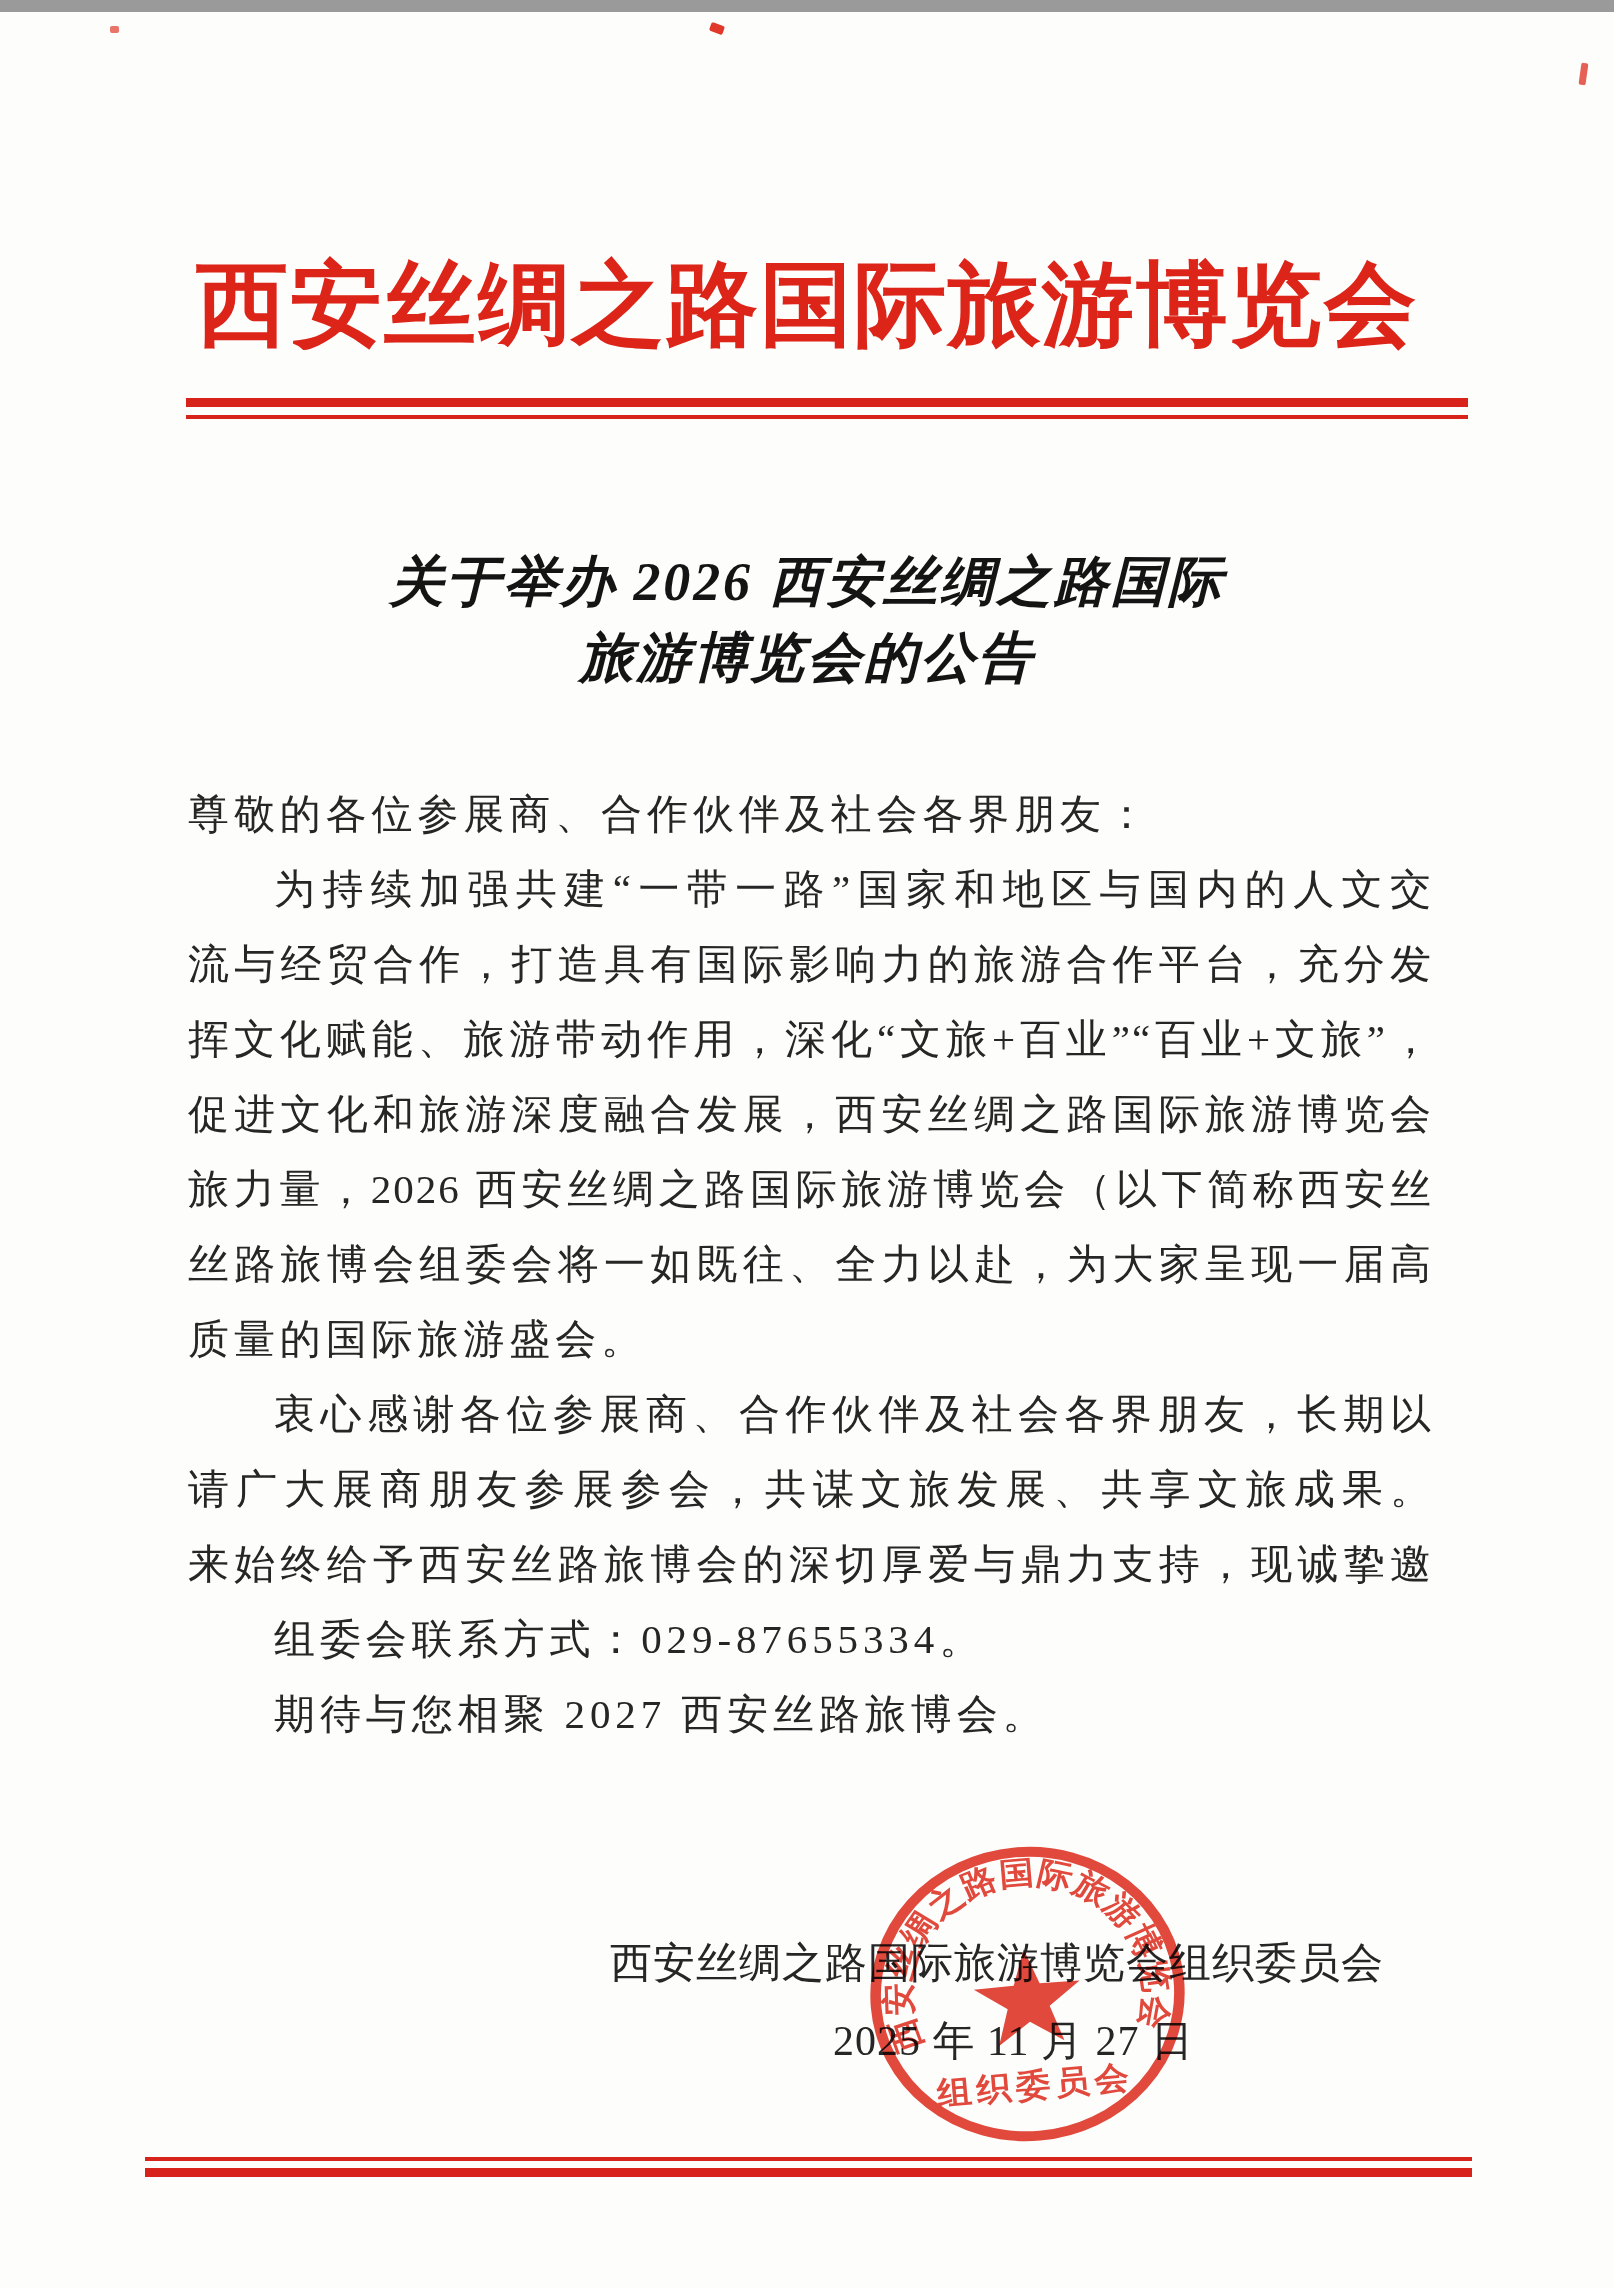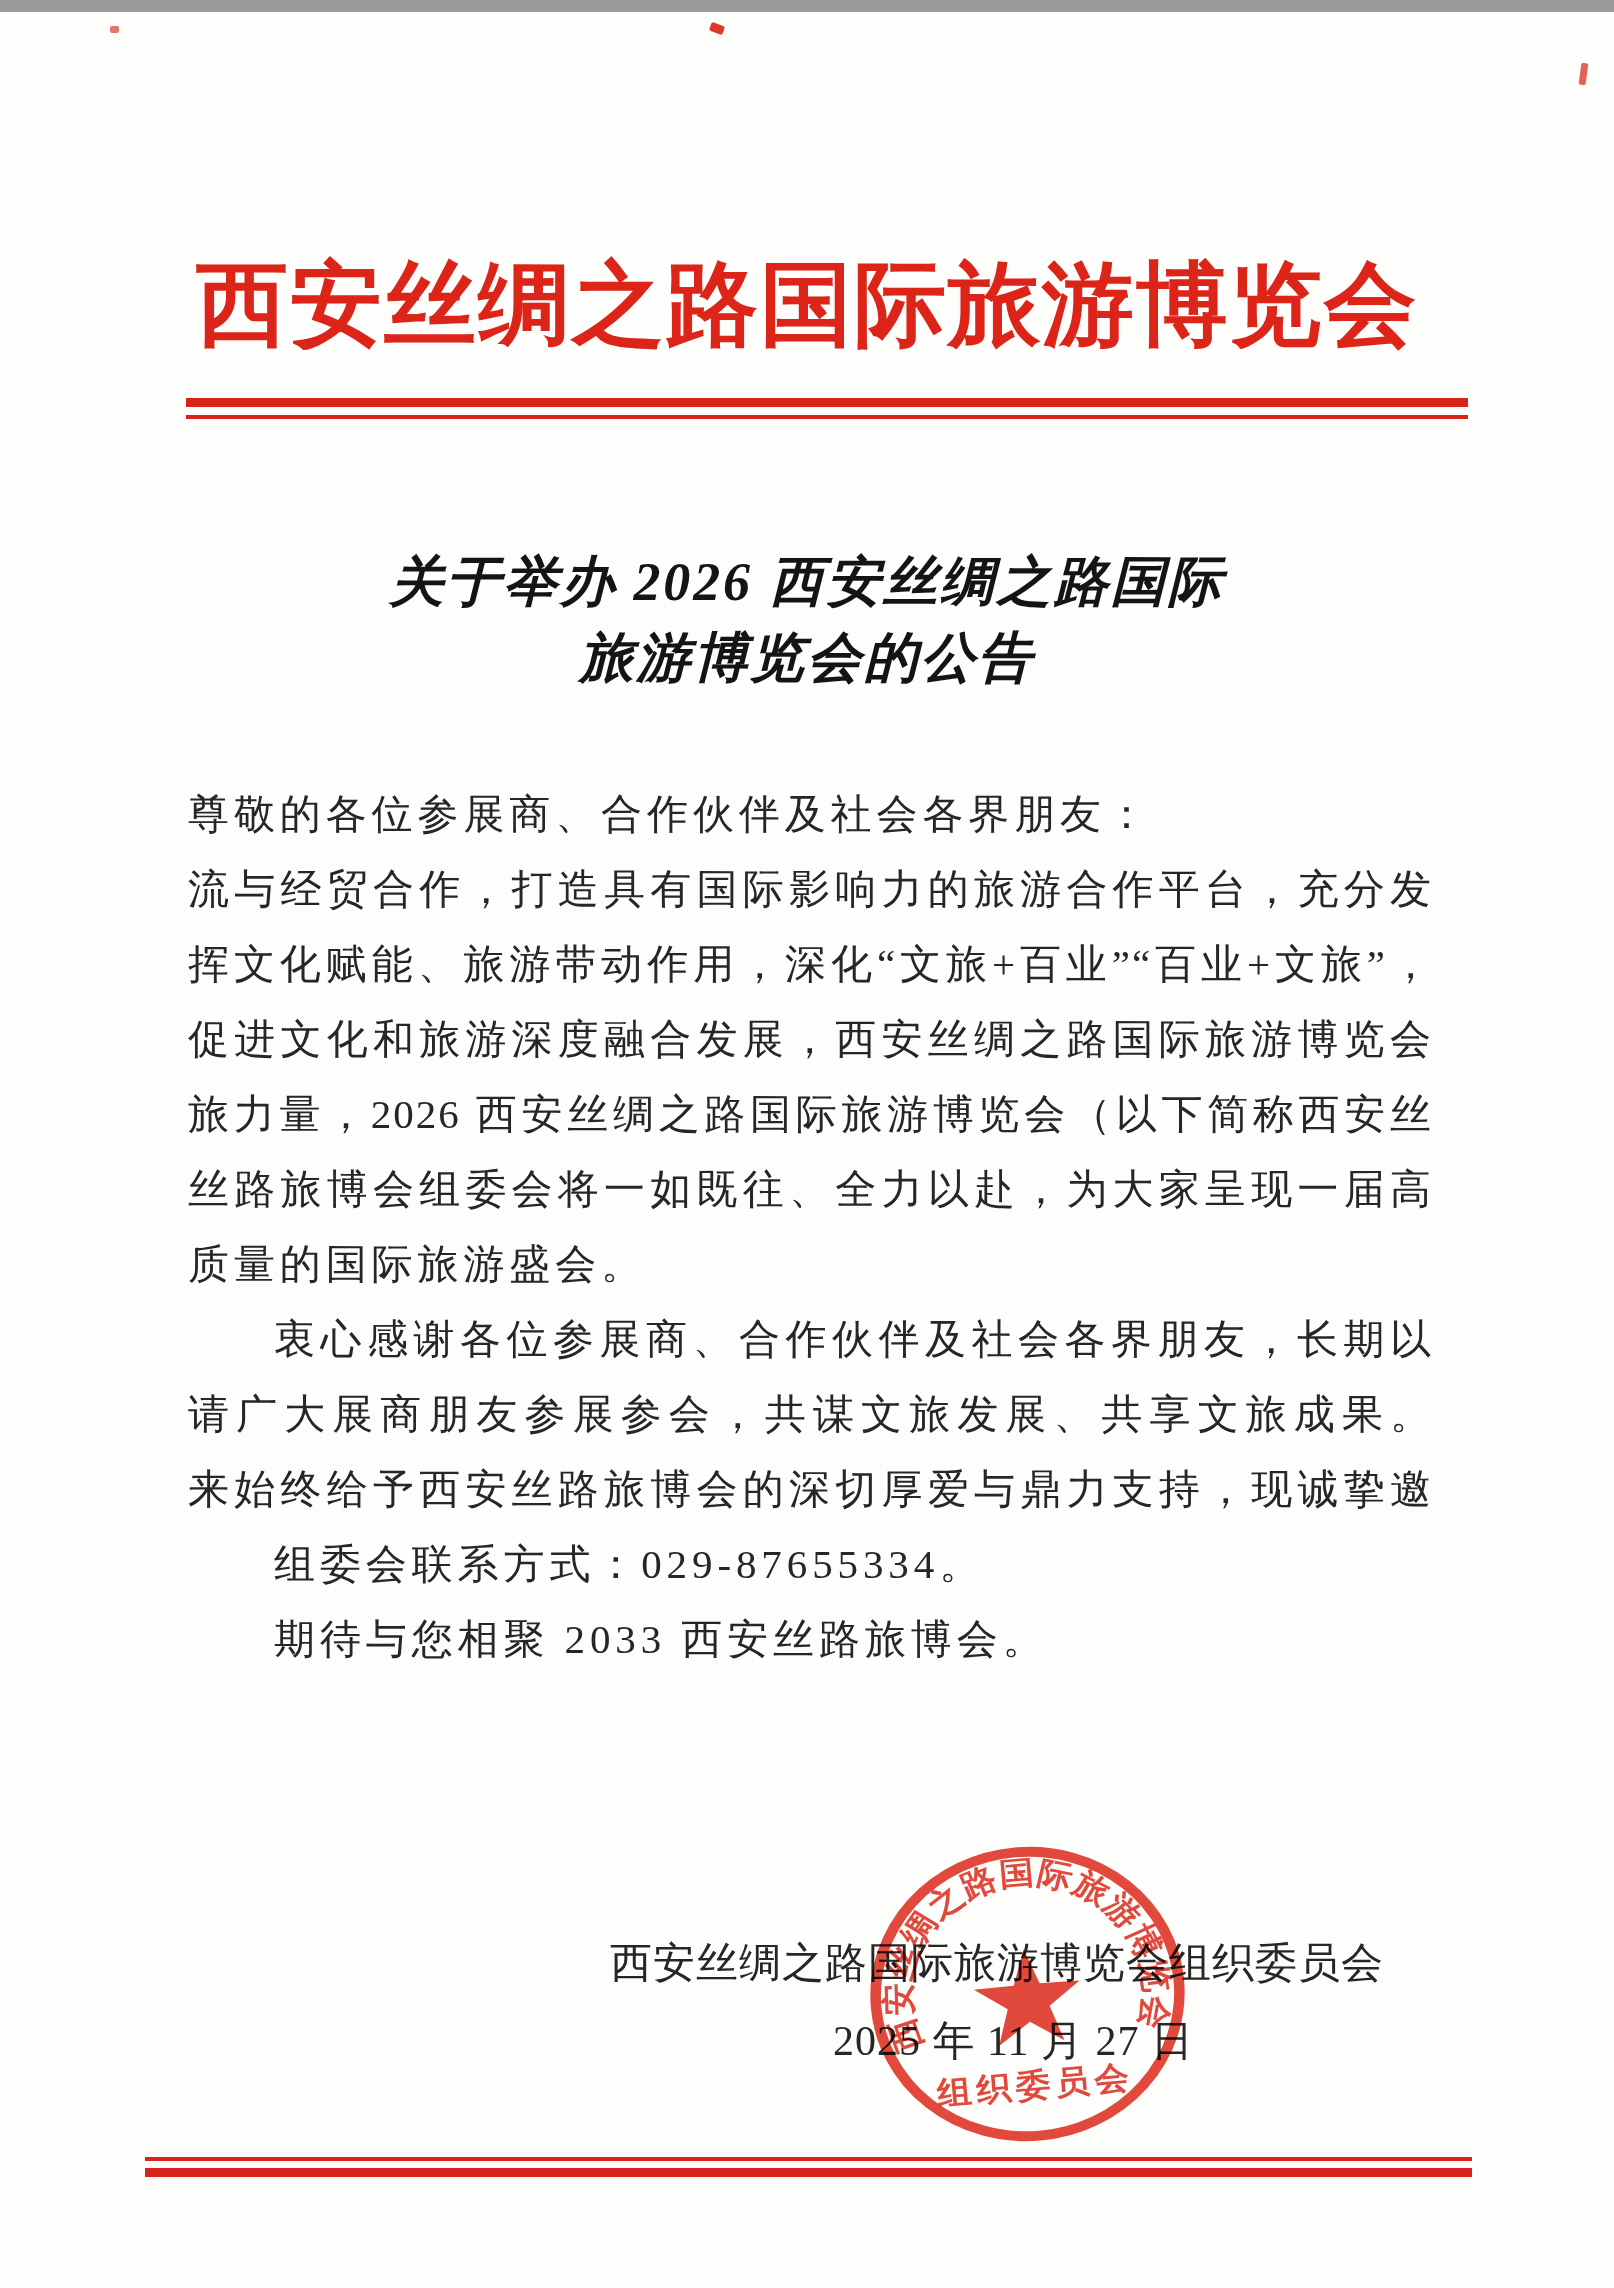--- a/index.html
+++ b/index.html
@@ -78,31 +78,32 @@
   <div class="rule rule-head-thick"></div>
   <div class="rule rule-head-thin"></div>
 
   <div class="title">
     <div>关于举办 2026 西安丝绸之路国际</div>
     <div>旅游博览会的公告</div>
   </div>
 
   <div class="body">
     <div class="bline short">尊敬的各位参展商、合作伙伴及社会各界朋友：</div>
+    <div class="bline indent">为持续加强共建“一带一路”国家和地区与国内的人文交</div>
     <div class="bline">流与经贸合作，打造具有国际影响力的旅游合作平台，充分发</div>
     <div class="bline">挥文化赋能、旅游带动作用，深化“文旅+百业”“百业+文旅”，</div>
     <div class="bline">促进文化和旅游深度融合发展，西安丝绸之路国际旅游博览会</div>
     <div class="bline">旅力量，2026 西安丝绸之路国际旅游博览会（以下简称西安丝</div>
     <div class="bline">丝路旅博会组委会将一如既往、全力以赴，为大家呈现一届高</div>
     <div class="bline short">质量的国际旅游盛会。</div>
     <div class="bline indent">衷心感谢各位参展商、合作伙伴及社会各界朋友，长期以</div>
     <div class="bline">请广大展商朋友参展参会，共谋文旅发展、共享文旅成果。</div>
     <div class="bline">来始终给予西安丝路旅博会的深切厚爱与鼎力支持，现诚挚邀</div>
     <div class="bline short indent">组委会联系方式：029-87655334。</div>
-    <div class="bline short indent">期待与您相聚 2033 西安丝路旅博会。</div>
+    <div class="bline short indent">期待与您相聚 2027 西安丝路旅博会。</div>
   </div>
 
   <div class="signature">西安丝绸之路国际旅游博览会组织委员会</div>
   <div class="date">2025 年 11 月 27 日</div>
 
   <svg class="stamp" viewBox="0 0 340 340" preserveAspectRatio="none">
     <circle cx="170" cy="170" r="158" fill="none" stroke="#e0392c" stroke-width="11"></circle>
     <path id="seal-arc" d="M 59.5 221.6 A 122 122 0 1 1 280.5 221.6" fill="none"></path>
     <text fill="#e0392c" font-size="36" letter-spacing="1" font-family="Liberation Serif, DejaVu Serif, serif" font-weight="700">
       <textPath href="#seal-arc" startOffset="50%" text-anchor="middle">西安丝绸之路国际旅游博览会</textPath>

